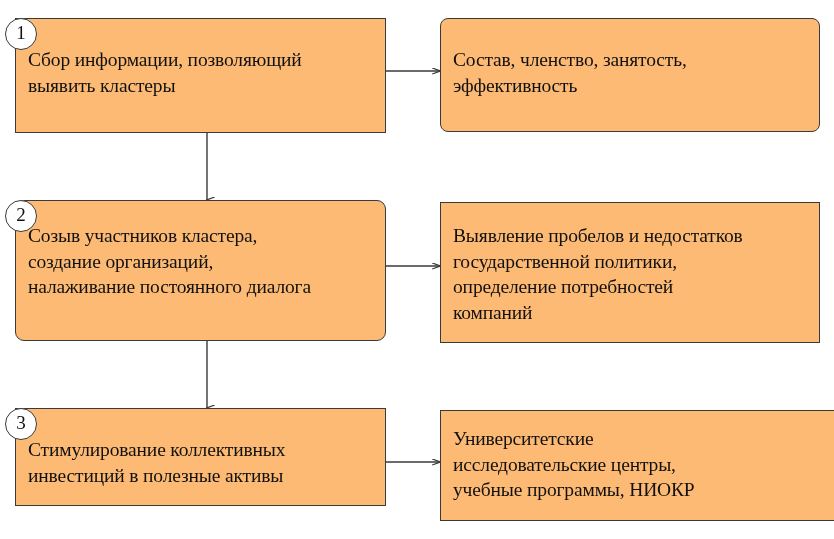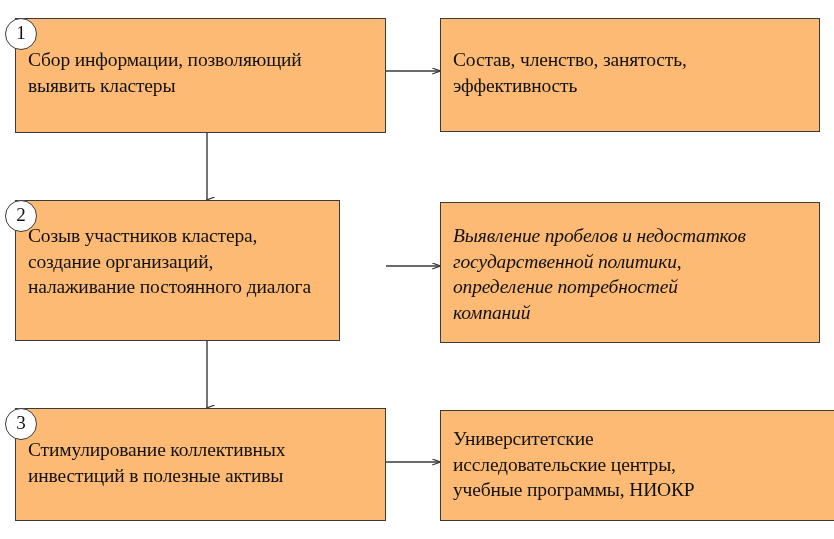--- a/index.html
+++ b/index.html
@@ -79,40 +79,40 @@
 
     <line x1="386" y1="462" x2="440" y2="462" stroke="#3a3a3a" stroke-width="1.4" marker-end="url(#ah)"></line>
   </svg>
 
   <div class="box" style="left:15px; top:18px; width:371px; height:115px;">
     <div class="box-text" style="top:28px;">Сбор информации, позволяющий
 выявить кластеры</div>
   </div>
   <div class="step-badge" style="left:5px; top:18px;">1</div>
 
-  <div class="box" style="left:440px; top:18px; width:380px; height:114px;">
+  <div class="box" style="left:440px; top:18px; width:380px; height:114px;border-radius:8px;">
     <div class="box-text" style="top:28px;">Состав, членство, занятость,
 эффективность</div>
   </div>
 
-  <div class="box" style="left:15px; top:200px; width:325px; height:141px;">
+  <div class="box" style="left:15px; top:200px; width:371px; height:141px;border-radius:9px;">
     <div class="box-text" style="top:22px;">Созыв участников кластера,
 создание организаций,
 налаживание постоянного диалога</div>
   </div>
   <div class="step-badge" style="left:5px; top:200px;">2</div>
 
   <div class="box" style="left:440px; top:202px; width:380px; height:141px;">
-    <div class="box-text" style="top:20px;font-style:italic;">Выявление пробелов и недостатков
+    <div class="box-text" style="top:20px;">Выявление пробелов и недостатков
 государственной политики,
 определение потребностей
 компаний</div>
   </div>
 
-  <div class="box" style="left:15px; top:408px; width:371px; height:113px;">
+  <div class="box" style="left:15px; top:408px; width:371px; height:98px;">
     <div class="box-text" style="top:28px;">Стимулирование коллективных
 инвестиций в полезные активы</div>
   </div>
   <div class="step-badge" style="left:5px; top:408px;">3</div>
 
   <div class="box" style="left:440px; top:410px; width:440px; height:111px;">
     <div class="box-text" style="top:15px;">Университетские
 исследовательские центры,
 учебные программы, НИОКР</div>
   </div>

